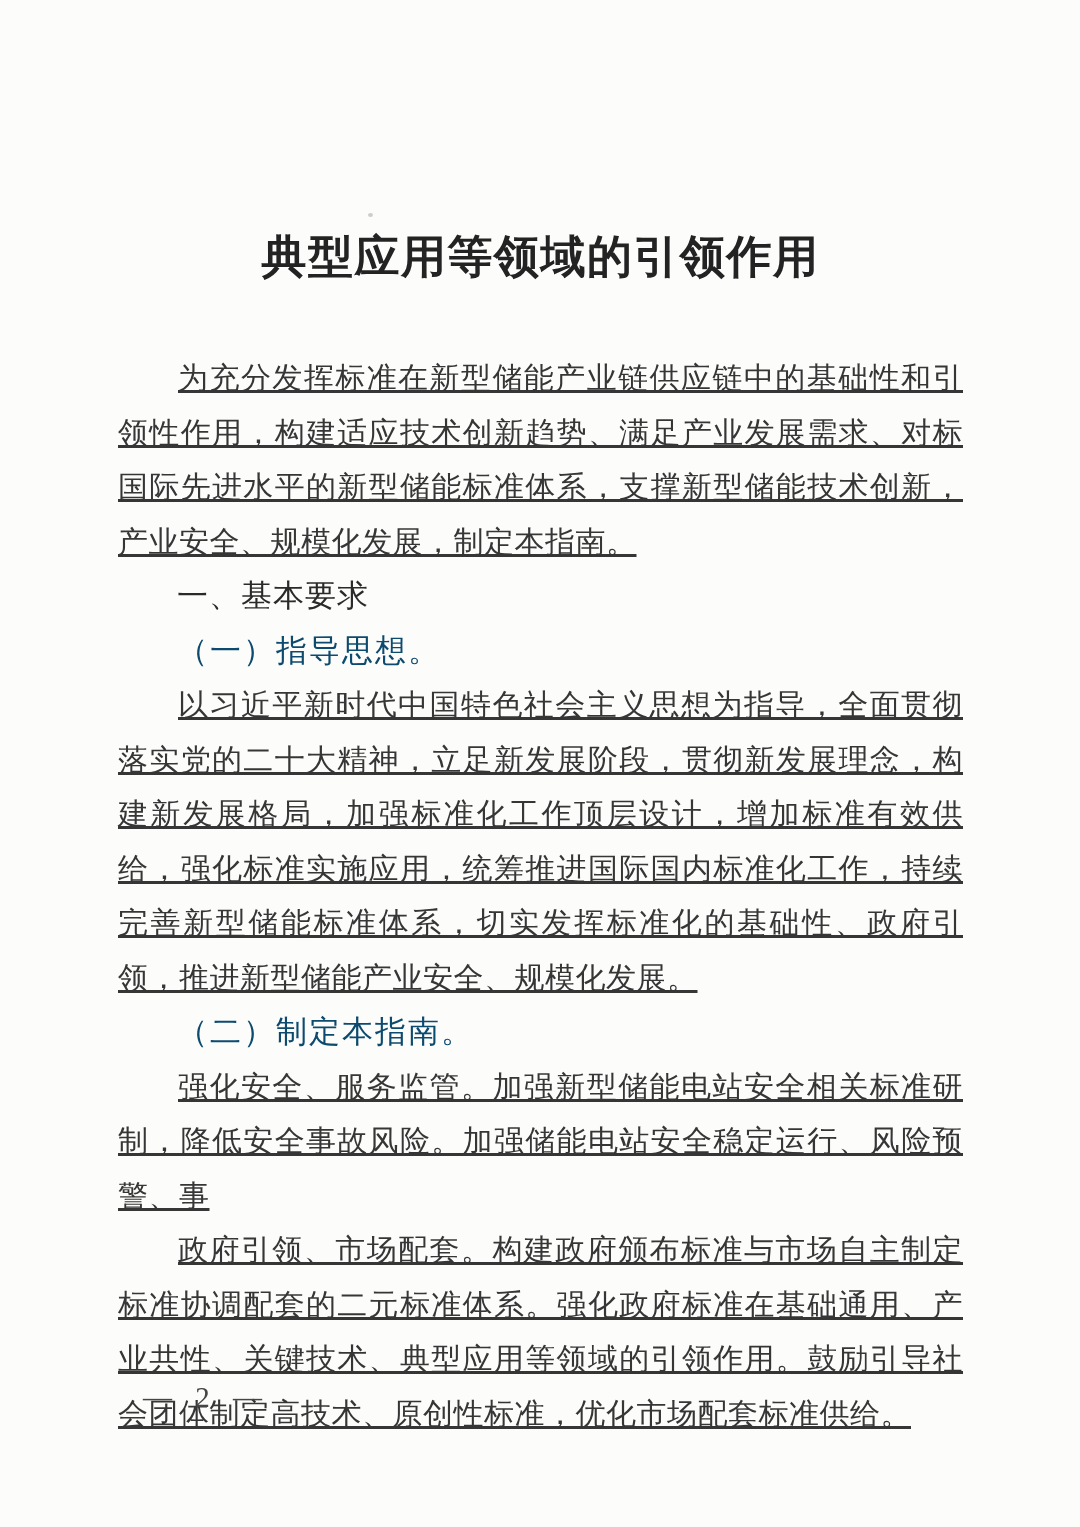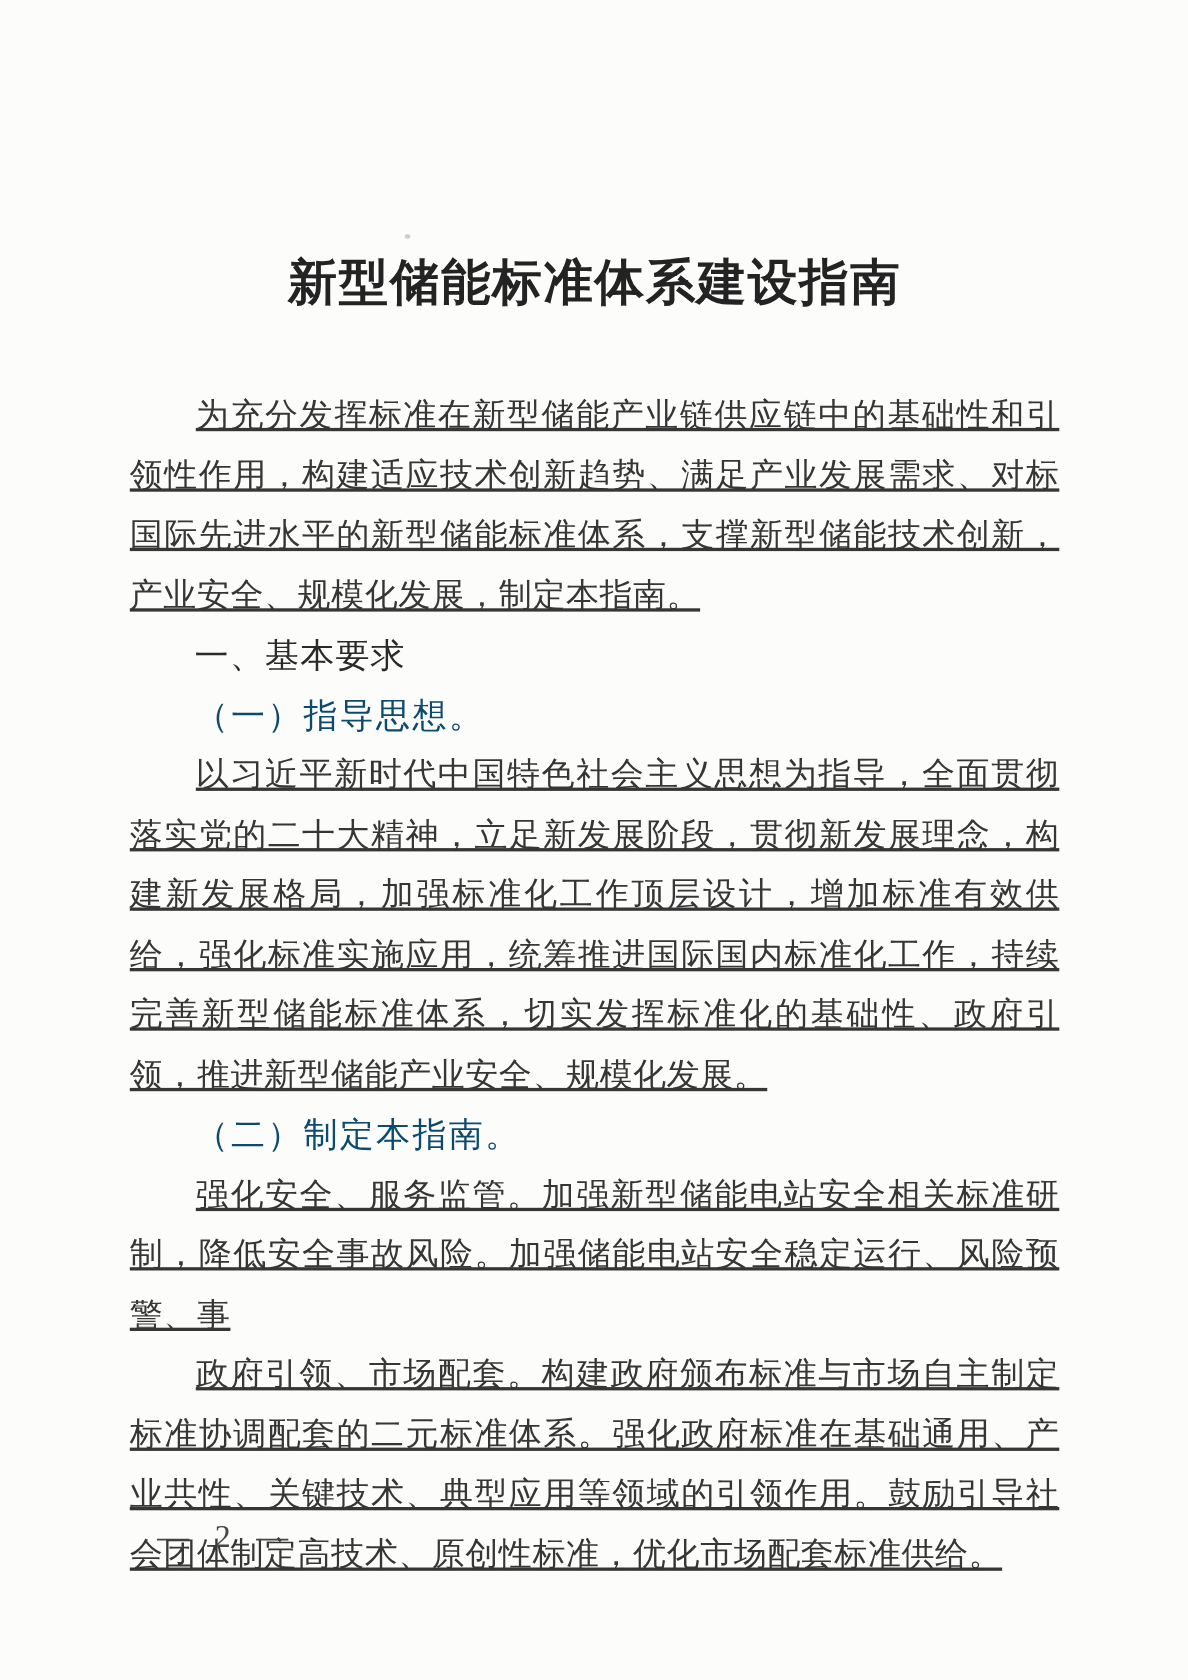--- a/index.html
+++ b/index.html
@@ -83,21 +83,21 @@
   </style>
 </head>
 <body>
 
 <div class="page">
 
   <span class="artifact-dot"></span>
 
   <div class="content">
 
-    <h1 class="doc-title">新型储能标准体系建设指南</h1>
+    <h1 class="doc-title">典型应用等领域的引领作用</h1>
 
     <p class="para">为充分发挥标准在新型储能产业链供应链中的基础性和引领性作用，构建适应技术创新趋势、满足产业发展需求、对标国际先进水平的新型储能标准体系，支撑新型储能技术创新，产业安全、规模化发展，制定本指南。</p>
 
     <p class="h1">一、基本要求</p>
 
     <p class="h2">（一）指导思想。</p>
 
     <p class="para">以习近平新时代中国特色社会主义思想为指导，全面贯彻落实党的二十大精神，立足新发展阶段，贯彻新发展理念，构建新发展格局，加强标准化工作顶层设计，增加标准有效供给，强化标准实施应用，统筹推进国际国内标准化工作，持续完善新型储能标准体系，切实发挥标准化的基础性、政府引领，推进新型储能产业安全、规模化发展。</p>
 
     <p class="h2">（二）制定本指南。</p>

